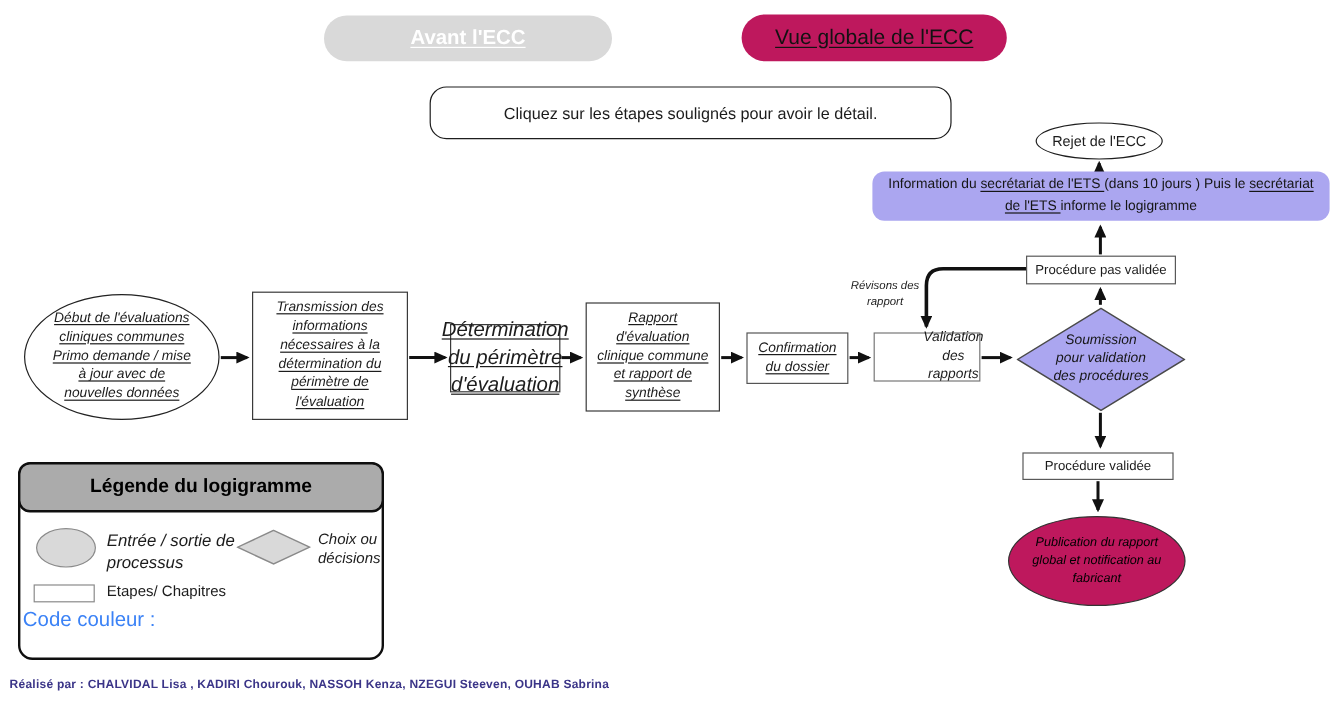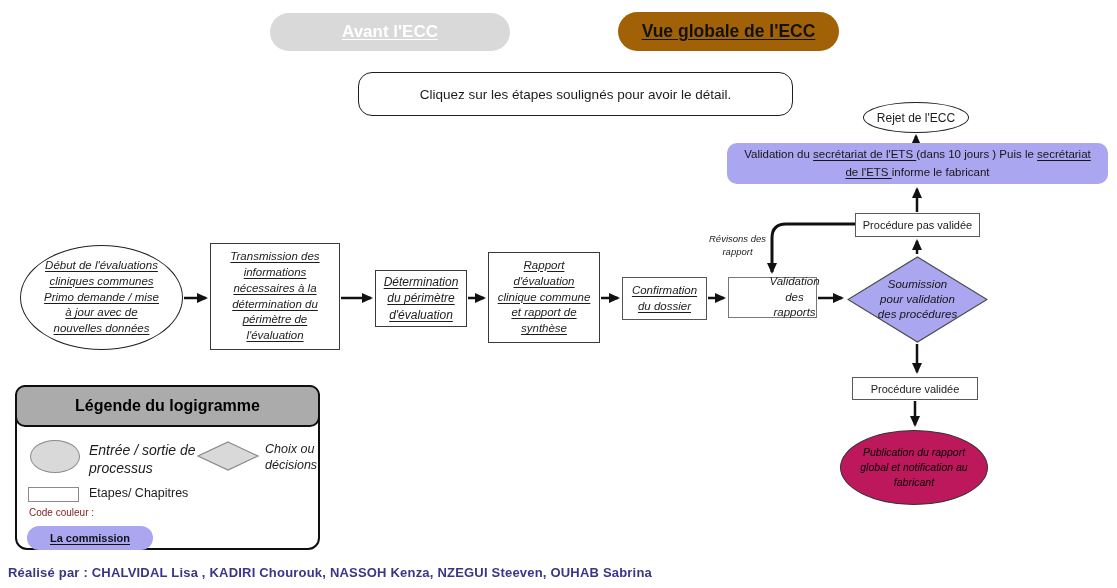--- a/index.html
+++ b/index.html
@@ -9,21 +9,21 @@
   .abs { position: absolute; }
   .center { display: flex; align-items: center; justify-content: center; text-align: center; }
   .pre { white-space: pre-line; font-style: italic; }
   .u { text-decoration: underline; text-underline-offset: 2px; }
   .node { background: #ffffff; z-index: 2; color: #1c1c1c; }
 
   
   .tab-avant { left: 270px; top: 13px; width: 240px; height: 38px; border-radius: 19px;
       background: #D9D9D9; color: #ffffff; font-size: 17px; font-weight: 600; z-index: 2; cursor: pointer; }
   .tab-vue { left: 618px; top: 12px; width: 221px; height: 39px; border-radius: 20px;
-      background: #a16207; color: #121212; font-size: 17.5px; font-weight: 700; z-index: 2; cursor: pointer; }
+      background: #be185d; color: #121212; font-size: 17.5px; font-weight: 400; z-index: 2; cursor: pointer; }
 
   .instruction { left: 358px; top: 72px; width: 435px; height: 44px; background: #fff;
       border: 1.3px solid #1e1e1e; border-radius: 14px; font-size: 13.5px; color: #1c1c1c; z-index: 2; }
 
   
   .rejet { left: 863px; top: 102px; width: 106px; height: 31px; border-radius: 50%;
       border: 1.6px solid #1e1e1e; font-size: 12px; }
   .infobox { left: 727px; top: 143px; width: 381px; height: 41px; border-radius: 10px;
       background: #ABA6F0; font-size: 11.5px; line-height: 1.5; padding: 3px 12px; z-index: 2;
       color: #161616; }
@@ -35,21 +35,21 @@
       border: 1px solid #595959; font-size: 11px; }
   .publication { left: 840px; top: 430px; width: 148px; height: 75px; border-radius: 50%;
       background: #be185d; border: 1.2px solid #333; font-size: 10.5px; line-height: 1.4; z-index: 2; }
 
   
   .debut { left: 20px; top: 245px; width: 163px; height: 105px; border-radius: 50%;
       border: 1.6px solid #222; font-size: 11.5px; line-height: 1.38; }
   .transmission { left: 210px; top: 243px; width: 130px; height: 107px;
       border: 1.5px solid #3a3a3a; font-size: 11.5px; line-height: 1.38; }
   .determination { left: 375px; top: 270px; width: 92px; height: 57px;
-      border: 1.4px solid #3a3a3a; font-size: 12px; line-height: 1.35; }
+      border: 1.4px solid #3a3a3a; font-size: 17px; line-height: 1.35; }
   .rapport { left: 488px; top: 252px; width: 112px; height: 91px;
       border: 1.4px solid #3a3a3a; font-size: 11.5px; line-height: 1.38; }
   .confirmation { left: 622px; top: 277px; width: 85px; height: 43px;
       border: 1.2px solid #555; font-size: 11.5px; line-height: 1.35; }
   .validation { left: 728px; top: 277px; width: 89px; height: 41px;
       border: 1.2px solid #777; font-size: 11.5px; line-height: 1.35; padding-left: 44px; }
   .diamond-wrap { left: 847px; top: 256px; width: 141px; height: 87px; z-index: 2; }
   .diamond-text { position: absolute; inset: 0; font-size: 11.5px; line-height: 1.3; color: #161616; }
 
   
@@ -59,26 +59,26 @@
       background: #ABABAB; border: 2px solid #0f0f0f; border-radius: 10px;
       font-size: 16px; font-weight: 700; color: #000000; }
   .legend-ellipse { position: absolute; left: 13px; top: 53px; width: 50px; height: 33px;
       background: #D9D9D9; border: 1px solid #8a8a8a; border-radius: 50%; }
   .legend-entree { position: absolute; left: 72px; top: 54px; font-size: 14px; line-height: 1.3; color: #1c1c1c; }
   .legend-diamond { position: absolute; left: 180px; top: 54px; }
   .legend-choix { position: absolute; left: 248px; top: 54px; font-size: 12.5px; line-height: 1.3; color: #1c1c1c; }
   .legend-rect { position: absolute; left: 11px; top: 100px; width: 51px; height: 15px;
       background: #fff; border: 1.5px solid #8a8a8a; }
   .legend-etapes { position: absolute; left: 72px; top: 99px; font-size: 12.5px; color: #1c1c1c; }
-  .legend-code { position: absolute; left: 12px; top: 120px; font-size: 10px; color: #7f1d1d; }
+  .legend-code { position: absolute; left: 2px; top: 120px; font-size: 17px; color: #3b82f6; }
   .legend-pill { position: absolute; left: 10px; top: 139px; width: 126px; height: 24px;
       border-radius: 12px; background: #ABA6F0; font-size: 11px; font-weight: 700; color: #111;
       display: flex; align-items: center; justify-content: center; cursor: pointer; }
 
-  .footer { left: 8px; top: 565px; font-size: 13px; font-weight: 600; color: #3B3588;
+  .footer { left: 8px; top: 565px; font-size: 10px; font-weight: 600; color: #3B3588;
       letter-spacing: .2px; z-index: 2; }
 
   svg.arrows { position: absolute; left: 0; top: 0; z-index: 1; }
 </style>
 </head>
 <body>
 
 <div class="stage">
 
   <svg class="arrows" width="1117" height="588" viewBox="0 0 1117 588">
@@ -113,21 +113,21 @@
   <div class="abs center instruction">
     <span>Cliquez sur les étapes soulignés  pour avoir le détail.</span>
   </div>
 
   <div class="abs center node rejet">
     <span>Rejet de l'ECC</span>
   </div>
 
   <div class="abs center infobox">
     <div>
-      <span>Validation  du </span><span class="u"> secrétariat de l'ETS </span><span>(dans 10 jours ) Puis le </span><span class="u">secrétariat de l'ETS </span><span>informe le fabricant</span>
+      <span>Information  du </span><span class="u"> secrétariat de l'ETS </span><span>(dans 10 jours ) Puis le </span><span class="u">secrétariat de l'ETS </span><span>informe le logigramme</span>
     </div>
   </div>
 
   <div class="abs center node proc-pas-validee">
     <span>Procédure pas validée</span>
   </div>
 
   <div class="abs pre revisions">Révisons des
 rapport</div>
 
@@ -194,20 +194,17 @@
     <div class="legend-entree pre">Entrée / sortie de
 processus</div>
     <svg class="legend-diamond" width="62" height="30" viewBox="0 0 62 30">
       <polygon points="31,1 61,15 31,29 1,15" fill="#D9D9D9" stroke="#8a8a8a" stroke-width="1.2"></polygon>
     </svg>
     <div class="legend-choix pre">Choix ou
 décisions</div>
     <div class="legend-rect"></div>
     <div class="legend-etapes">Etapes/ Chapitres</div>
     <div class="legend-code">Code couleur :</div>
-    <div class="legend-pill">
-      <span class="u">La commission</span>
-    </div>
   </div>
 
   <div class="abs footer">Réalisé par : CHALVIDAL Lisa , KADIRI Chourouk, NASSOH Kenza, NZEGUI Steeven, OUHAB Sabrina</div>
 
 </div>
 
 </body></html>

